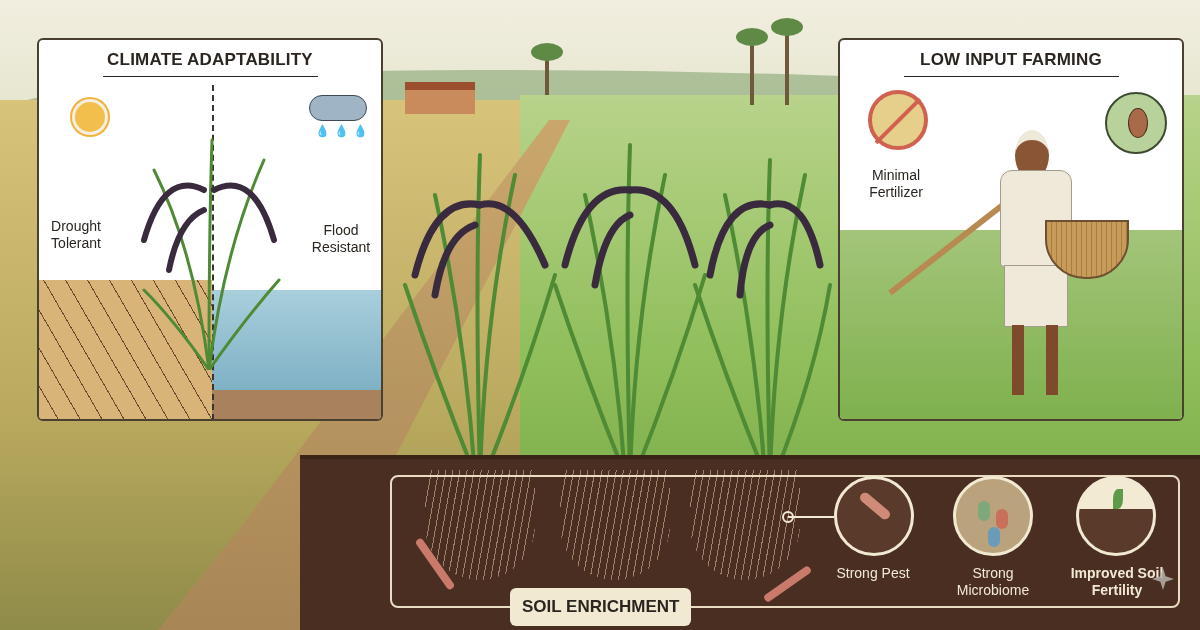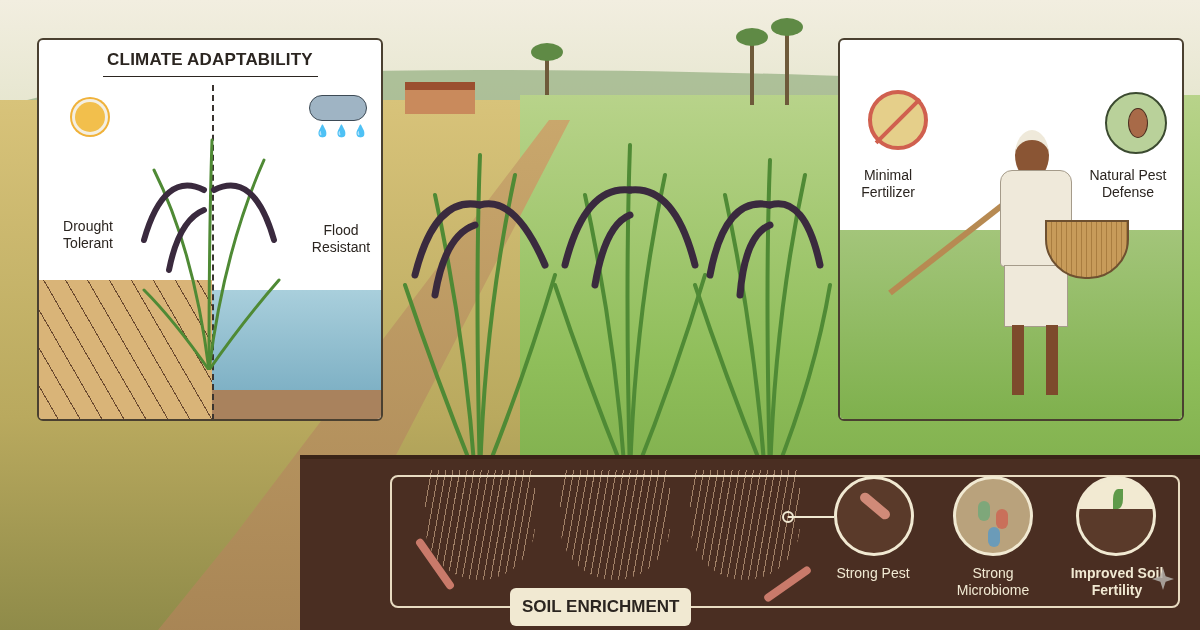--- a/index.html
+++ b/index.html
@@ -130,30 +130,30 @@
         <path d="M75 240 Q75 100 78 10"></path>
       <path d="M75 240 Q40 190 10 160"></path>
         <path d="M75 240 Q110 190 145 150"></path>
     </g>
     <g stroke="#3a2a3e" stroke-width="6" fill="none" stroke-linecap="round">
       <path d="M70 60 Q30 40 10 110"></path>
         <path d="M80 60 Q120 40 140 110"></path>
         <path d="M70 80 Q45 90 35 140"></path>
     </g>
   </svg>
-  <div class="label" style="left:14px;top:178px;width:70px;">Drought Tolerant</div>
+  <div class="label" style="left:2px;top:178px;width:70px;">Drought Tolerant</div>
   <div class="label" style="left:264px;top:182px;width:76px;">Flood Resistant</div>
 </div>
 
 <div class="panel lowinput">
   <div class="farmer-field"></div>
+  <div class="panel-title">LOW INPUT FARMING</div>
   <div class="nofert"></div>
   <div class="bug"></div>
-  <div class="label" style="left:8px;top:127px;width:80px;text-align:center;">Minimal Fertilizer</div>
-  <div class="label" style="left:243px;top:127px;width:90px;">Natural Pest Defense</div>
+  <div class="label" style="left:16px;top:127px;width:80px;text-align:center;">Minimal Fertilizer</div>
   <div class="hoe"></div>
   <div class="farmer">
     <div class="head"></div>
     <div class="shirt"></div>
     <div class="dhoti"></div>
     <div class="leg" style="left:22px"></div>
     <div class="leg" style="left:56px"></div>
   </div>
   <div class="basket"></div>
 </div>

